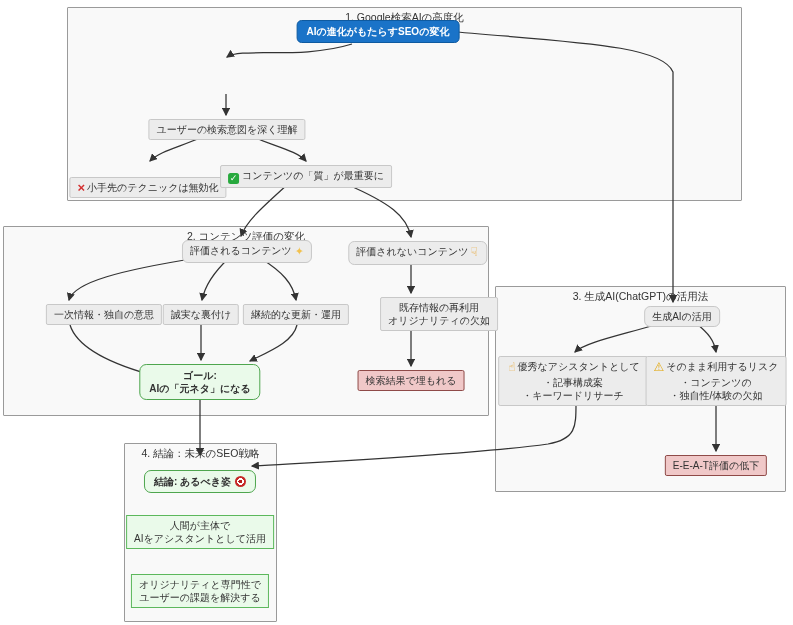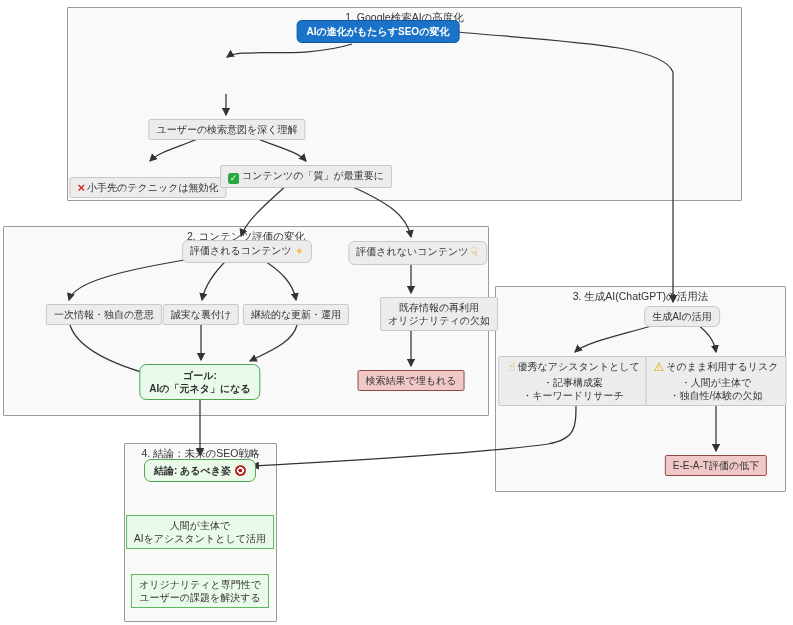--- a/index.html
+++ b/index.html
@@ -153,29 +153,29 @@
   </div>
 
   <div class="node" style="left:573px;top:356px;">
     <div><span class="icon thumb-ic">☝</span><span>優秀なアシスタントとして</span></div>
     <div>・記事構成案</div>
     <div>・キーワードリサーチ</div>
   </div>
 
   <div class="node" style="left:716px;top:356px;">
     <div><span class="icon warn-ic">⚠</span><span>そのまま利用するリスク</span></div>
-    <div>・人間が主体で</div>
+    <div>・コンテンツの</div>
     <div>・独自性/体験の欠如</div>
   </div>
 
   <div class="node redbox" style="left:716px;top:455px;">
     <span>E-E-A-T評価の低下</span>
   </div>
 
-  <div class="node greenbig" style="left:200px;top:459px;">
+  <div class="node greenbig" style="left:200px;top:470px;">
     <span>結論: あるべき姿</span><span class="icon dart-ic"></span>
   </div>
 
   <div class="node greensmall" style="left:200px;top:515px;">
     <div>人間が主体で</div>
     <div>AIをアシスタントとして活用</div>
   </div>
 
   <div class="node greensmall" style="left:200px;top:574px;">
     <div>オリジナリティと専門性で</div>

